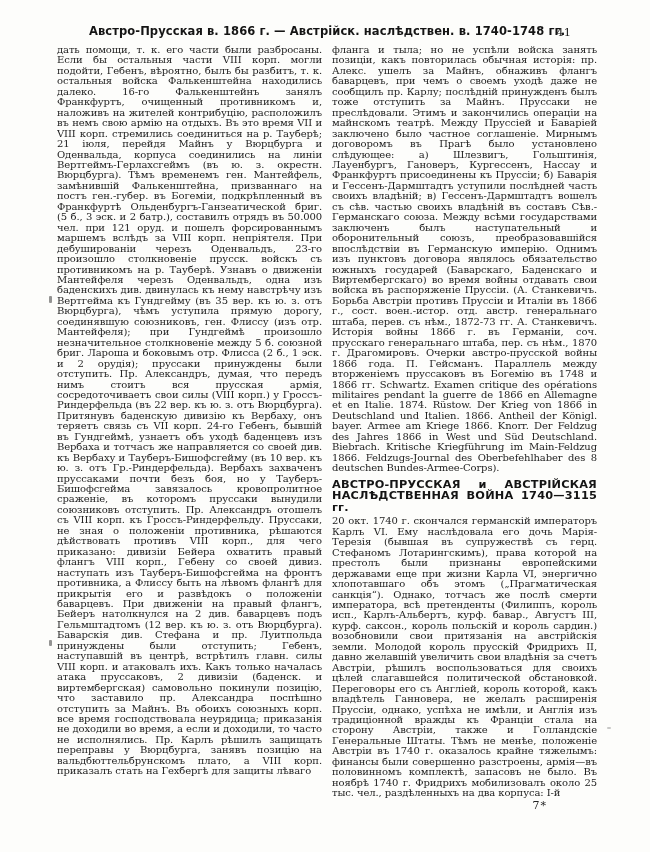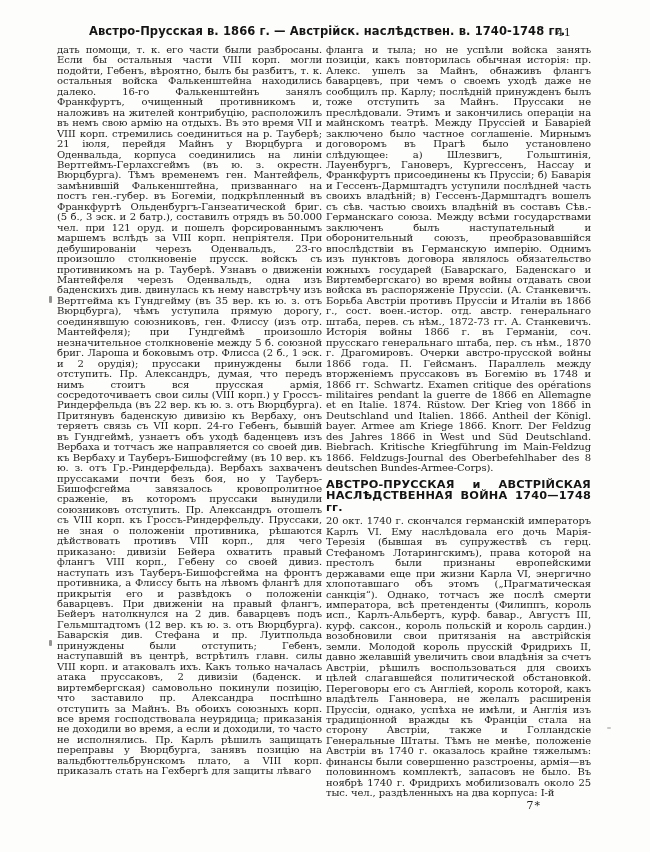--- a/index.html
+++ b/index.html
@@ -14,21 +14,21 @@
     position:absolute;left:0;right:0;top:0;text-align:center;
     font-family:"DejaVu Sans",sans-serif;font-weight:bold;
     font-size:11.5px;letter-spacing:0.1px;white-space:nowrap;color:#151515;
   }
   .page-num{
     position:absolute;right:26px;top:1px;
     font-size:11.5px;color:#222;
   }
   .columns{
     position:absolute;left:57px;top:45px;width:540px;height:764px;
-    display:flex;gap:4px;
+    display:flex;gap:10px;
   }
   .col{
     width:265px;height:100%;overflow:hidden;
     text-align:justify;
     font-size:10px;line-height:10.45px;letter-spacing:-0.1px;
     color:#1c1c1c;
   }
   .article-heading{
     font-family:"DejaVu Sans",sans-serif;font-weight:bold;
     font-size:11.3px;line-height:11.6px;letter-spacing:0.2px;
@@ -55,21 +55,21 @@
   </div>
 
   <div class="columns">
 
     <div class="col">
       <span>дать помощи, т. к. его части были разбросаны. Если бы остальныя части VIII корп. могли подойти, Гебенъ, вѣроятно, былъ бы разбитъ, т. к. остальныя войска Фалькенштейна находились далеко. 16-го Фалькенштейнъ занялъ Франкфуртъ, очищенный противникомъ и, наложивъ на жителей контрибуцію, расположилъ въ немъ свою армію на отдыхъ. Въ это время VII и VIII корп. стремились соединиться на р. Тауберѣ; 21 іюля, перейдя Майнъ у Вюрцбурга и Оденвальда, корпуса соединились на линіи Вертгеймъ-Герлахсгеймъ (въ ю. з. окрестн. Вюрцбурга). Тѣмъ временемъ ген. Мантейфель, замѣнившій Фалькенштейна, призваннаго на постъ ген.-губер. въ Богеміи, подкрѣпленный въ Франкфуртѣ Ольденбургъ-Ганзеатической бриг. (5 б., 3 эск. и 2 батр.), составилъ отрядъ въ 50.000 чел. при 121 оруд. и пошелъ форсированнымъ маршемъ вслѣдъ за VIII корп. непріятеля. При дебушированіи черезъ Оденвальдъ, 23-го произошло столкновеніе прусск. войскъ съ противникомъ на р. Тауберѣ. Узнавъ о движеніи Мантейфеля черезъ Оденвальдъ, одна изъ баденскихъ див. двинулась къ нему навстрѣчу изъ Вертгейма къ Гундгейму (въ 35 вер. къ ю. з. отъ Вюрцбурга), чѣмъ уступила прямую дорогу, соединявшую союзниковъ, ген. Флиссу (изъ отр. Мантейфеля); при Гундгеймѣ произошло незначительное столкновеніе между 5 б. союзной бриг. Лароша и боковымъ отр. Флисса (2 б., 1 эск. и 2 орудія); пруссаки принуждены были отступить. Пр. Александръ, думая, что передъ нимъ стоитъ вся прусская армія, сосредоточиваетъ свои силы (VIII корп.) у Гроссъ-Риндерфельда (въ 22 вер. къ ю. з. отъ Вюрцбурга). Притянувъ баденскую дивизію къ Вербаху, онъ теряетъ связь съ VII корп. 24-го Гебенъ, бывшій въ Гундгеймѣ, узнаетъ объ уходѣ баденцевъ изъ Вербаха и тотчасъ же направляется со своей див. къ Вербаху и Тауберъ-Бишофсгейму (въ 10 вер. къ ю. з. отъ Гр.-Риндерфельда). Вербахъ захваченъ пруссаками почти безъ боя, но у Тауберъ-Бишофсгейма завязалось кровопролитное сраженіе, въ которомъ пруссаки вынудили союзниковъ отступить. Пр. Александръ отошелъ съ VIII корп. къ Гроссъ-Риндерфельду. Пруссаки, не зная о положеніи противника, рѣшаются дѣйствовать противъ VIII корп., для чего приказано: дивизіи Бейера охватить правый флангъ VIII корп., Гебену со своей дивиз. наступать изъ Тауберъ-Бишофсгейма на фронтъ противника, а Флиссу быть на лѣвомъ флангѣ для прикрытія его и развѣдокъ о положеніи баварцевъ. При движеніи на правый флангъ, Бейеръ натолкнулся на 2 див. баварцевъ подъ Гельмштадтомъ (12 вер. къ ю. з. отъ Вюрцбурга). Баварскія див. Стефана и пр. Луитпольда принуждены были отступить; Гебенъ, наступавшій въ центрѣ, встрѣтилъ главн. силы VIII корп. и атаковалъ ихъ. Какъ только началась атака пруссаковъ, 2 дивизіи (баденск. и виртембергская) самовольно покинули позицію, что заставило пр. Александра поспѣшно отступить за Майнъ. Въ обоихъ союзныхъ корп. все время господствовала неурядица; приказанія не доходили во время, а если и доходили, то часто не исполнялись. Пр. Карлъ рѣшилъ защищать переправы у Вюрцбурга, занявъ позицію на вальдбюттельбрунскомъ плато, а VIII корп. приказалъ стать на Гехбергѣ для защиты лѣваго</span>
     </div>
 
     <div class="col">
       <span>фланга и тыла; но не успѣли войска занять позиціи, какъ повторилась обычная исторія: пр. Алекс. ушелъ за Майнъ, обнаживъ флангъ баварцевъ, при чемъ о своемъ уходѣ даже не сообщилъ пр. Карлу; послѣдній принужденъ былъ тоже отступить за Майнъ. Пруссаки не преслѣдовали. Этимъ и закончились операціи на майнскомъ театрѣ. Между Пруссіей и Баваріей заключено было частное соглашеніе. Мирнымъ договоромъ въ Прагѣ было установлено слѣдующее: а) Шлезвигъ, Гольштинія, Лауенбургъ, Гановеръ, Кургессенъ, Нассау и Франкфуртъ присоединены къ Пруссіи; б) Баварія и Гессенъ-Дармштадтъ уступили послѣдней часть своихъ владѣній; в) Гессенъ-Дармштадтъ вошелъ съ сѣв. частью своихъ владѣній въ составъ Сѣв.-Германскаго союза. Между всѣми государствами заключенъ былъ наступательный и оборонительный союзъ, преобразовавшійся впослѣдствіи въ Германскую имперію. Однимъ изъ пунктовъ договора являлось обязательство южныхъ государей (Баварскаго, Баденскаго и Виртембергскаго) во время войны отдавать свои войска въ распоряженіе Пруссіи. (А. Станкевичъ. Борьба Австріи противъ Пруссіи и Италіи въ 1866 г., сост. воен.-истор. отд. австр. генеральнаго штаба, перев. съ нѣм., 1872-73 гг. А. Станкевичъ. Исторія войны 1866 г. въ Германіи, соч. прусскаго генеральнаго штаба, пер. съ нѣм., 1870 г. Драгомировъ. Очерки австро-прусской войны 1866 года. П. Гейсманъ. Параллель между вторженіемъ пруссаковъ въ Богемію въ 1748 и 1866 гг. Schwartz. Examen critique des opérations militaires pendant la guerre de 1866 en Allemagne et en Italie. 1874. Rüstow. Der Krieg von 1866 in Deutschland und Italien. 1866. Antheil der Königl. bayer. Armee am Kriege 1866. Knorr. Der Feldzug des Jahres 1866 in West und Süd Deutschland. Biebrach. Kritische Kriegführung im Main-Feldzug 1866. Feldzugs-Journal des Oberbefehlhaber des 8 deutschen Bundes-Armee-Corps).</span>
-      <div class="article-heading">АВСТРО-ПРУССКАЯ и АВСТРІЙСКАЯ НАСЛѢДСТВЕННАЯ ВОЙНА 1740—1748 гг.</div>
+      <div class="article-heading">АВСТРО-ПРУССКАЯ и АВСТРІЙСКАЯ НАСЛѢДСТВЕННАЯ ВОЙНА 1740—3115 гг.</div>
       <span>20 окт. 1740 г. скончался германскій императоръ Карлъ VI. Ему наслѣдовала его дочь Марія-Терезія (бывшая въ супружествѣ съ герц. Стефаномъ Лотарингскимъ), права которой на престолъ были признаны европейскими державами еще при жизни Карла VI, энергично хлопотавшаго объ этомъ („Прагматическая санкція“). Однако, тотчасъ же послѣ смерти императора, всѣ претенденты (Филиппъ, король исп., Карлъ-Альбертъ, курф. бавар., Августъ III, курф. саксон., король польскій и король сардин.) возобновили свои притязанія на австрійскія земли. Молодой король прусскій Фридрихъ II, давно желавшій увеличить свои владѣнія за счетъ Австріи, рѣшилъ воспользоваться для своихъ цѣлей слагавшейся политической обстановкой. Переговоры его съ Англіей, король которой, какъ владѣтель Ганновера, не желалъ расширенія Пруссіи, однако, успѣха не имѣли, и Англія изъ традиціонной вражды къ Франціи стала на сторону Австріи, также и Голландскіе Генеральные Штаты. Тѣмъ не менѣе, положеніе Австріи въ 1740 г. оказалось крайне тяжелымъ: финансы были совершенно разстроены, армія—въ половинномъ комплектѣ, запасовъ не было. Въ ноябрѣ 1740 г. Фридрихъ мобилизовалъ около 25 тыс. чел., раздѣленныхъ на два корпуса: І-й</span>
       <div class="signature">7*</div>
     </div>
 
   </div>
 
   <div class="speck speck1"></div>
   <div class="speck speck2"></div>
   <div class="speck speck3"></div>
 

